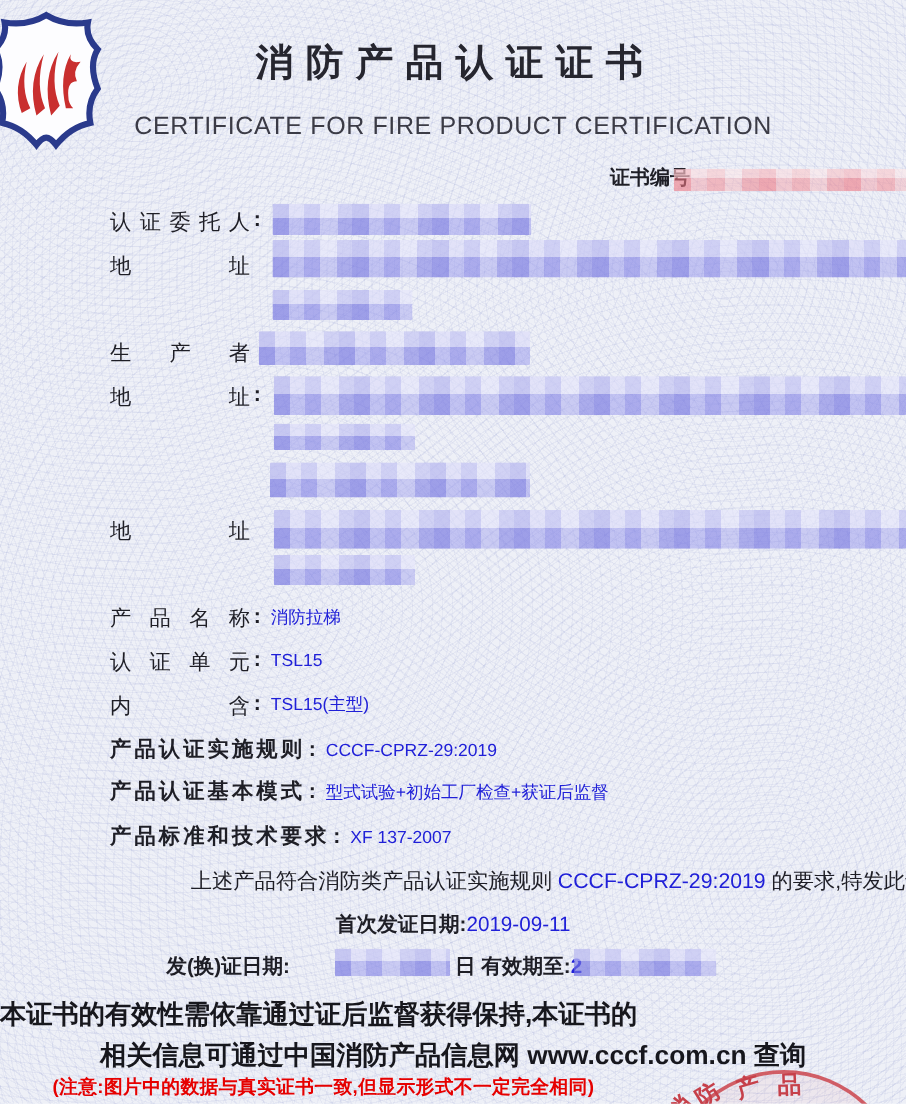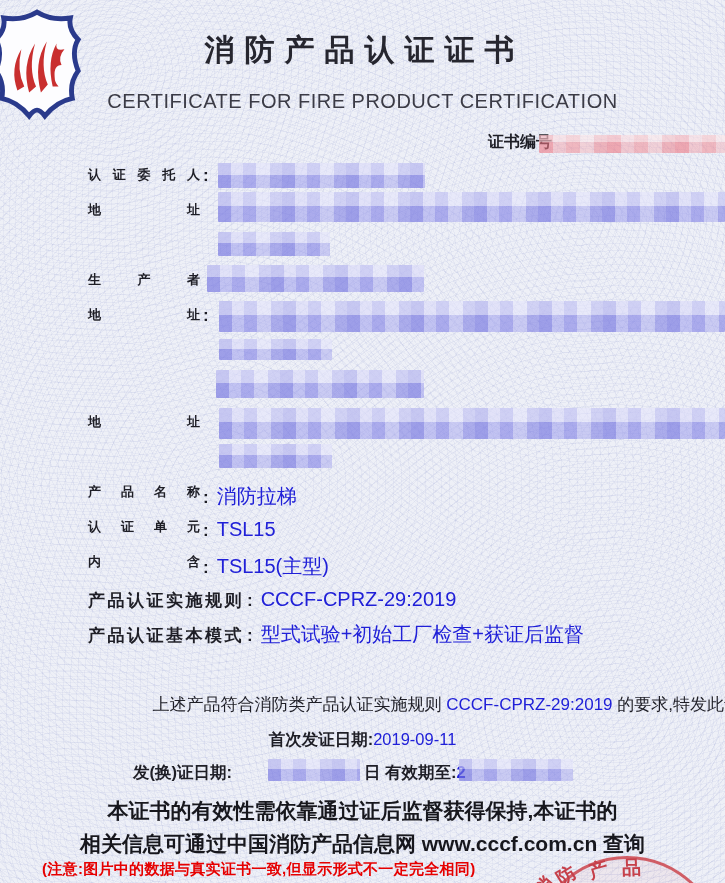--- a/index.html
+++ b/index.html
@@ -19,27 +19,27 @@
     top:30px;left:0;width:100%;text-align:center;
     font-size:30px;font-weight:700;letter-spacing:10px;padding-left:4px;
     box-sizing:border-box;color:#26262f;
   }
   .subtitle{
     top:78px;left:0;width:100%;text-align:center;
     font-size:20px;font-weight:500;color:#3b3b46;letter-spacing:.5px;margin-top:12px;
   }
   .certno-label{top:132px;left:488px;font-size:16px;font-weight:600;}
   .flabel{
-    display:inline-block;width:112px;font-size:13px;font-weight:700;
+    display:inline-block;width:112px;font-size:17px;font-weight:400;
     text-align:justify;text-align-last:justify;vertical-align:top;
   }
   .flabel-long{font-size:17px;font-weight:600;letter-spacing:2.5px;}
   .colon{font-size:17px;font-weight:600;margin-left:3px;}
   .row{left:88px;white-space:nowrap;}
-  .bluev{color:#2020d8;font-size:20px;margin-left:8px;font-weight:500;}
+  .bluev{color:#2020d8;font-size:14px;margin-left:8px;font-weight:500;}
   .rbar{
     position:absolute;
     background-image:
       linear-gradient(180deg, rgba(255,255,255,0.38) 0 46%, rgba(120,120,225,0.16) 46% 100%),
       repeating-linear-gradient(90deg,
         rgba(116,116,224,0.60) 0 13px, rgba(158,158,240,0.38) 13px 25px,
         rgba(132,132,230,0.55) 25px 38px, rgba(176,176,244,0.33) 38px 52px,
         rgba(124,124,226,0.50) 52px 64px);
     border-radius:1px;
   }
@@ -52,21 +52,21 @@
         rgba(240,145,152,0.50) 27px 41px, rgba(250,185,190,0.33) 41px 55px,
         rgba(236,130,140,0.48) 55px 68px);
     border-radius:1px;
   }
   .statement{top:693px;left:16px;width:100%;text-align:right;font-size:17px;font-weight:500;}
   .statement .blue{color:#2020d8;}
   .first-issue{top:729px;left:0;width:100%;text-align:center;font-size:16.5px;font-weight:600;}
   .first-issue .blue{color:#2020d8;font-weight:500;}
   .issue-line{top:762px;left:133px;font-size:16.5px;font-weight:600;white-space:nowrap;}
   .issue-mid{position:absolute;top:762px;left:364px;font-size:16.5px;font-weight:600;white-space:nowrap;}
-  .footer1{top:797px;left:0;width:100%;text-align:center;font-size:21px;font-weight:600;color:#17171d;}
+  .footer1{top:797px;left:0;width:100%;text-align:left;font-size:21px;font-weight:600;color:#17171d;}
   .footer2{top:830px;left:0;width:100%;text-align:center;font-size:21px;font-weight:600;color:#17171d;}
   .note{top:860px;left:42px;font-size:15px;font-weight:700;color:#e60000;letter-spacing:.3px;}
   .seal-ring{
     top:856px;left:531px;width:186px;height:186px;border-radius:50%;
     border:3px solid rgba(201,56,64,0.78);
     background:radial-gradient(circle, rgba(220,90,98,0.06) 60%, rgba(220,90,98,0.12) 100%);
   }
   .seal-char{position:absolute;color:#c6404a;font-size:19px;font-weight:700;}
   .logo{top:6px;left:-12px;}
 </style>
@@ -134,20 +134,23 @@
   </div>
 
   <div class="abs row" style="top:588px">
     <span class="flabel-long">产品认证实施规则</span><span class="colon">:</span><span class="bluev">CCCF-CPRZ-29:2019</span>
   </div>
 
   <div class="abs row" style="top:621px">
     <span class="flabel-long">产品认证基本模式</span><span class="colon">:</span><span class="bluev">型式试验+初始工厂检查+获证后监督</span>
   </div>
 
+  <div class="abs row" style="top:657px">
+    <span class="flabel-long">产品标准和技术要求</span><span class="colon">:</span><span class="bluev">XF 137-2007</span>
+  </div>
 
   <div class="abs statement">
     <span>上述产品符合消防类产品认证实施规则 </span><span class="blue">CCCF-CPRZ-29:2019</span><span> 的要求,特发此证</span>
   </div>
 
   <div class="abs first-issue">
     <span>首次发证日期:</span><span class="blue">2019-09-11</span>
   </div>
 
   <div class="abs issue-line">发(换)证日期:</div>

